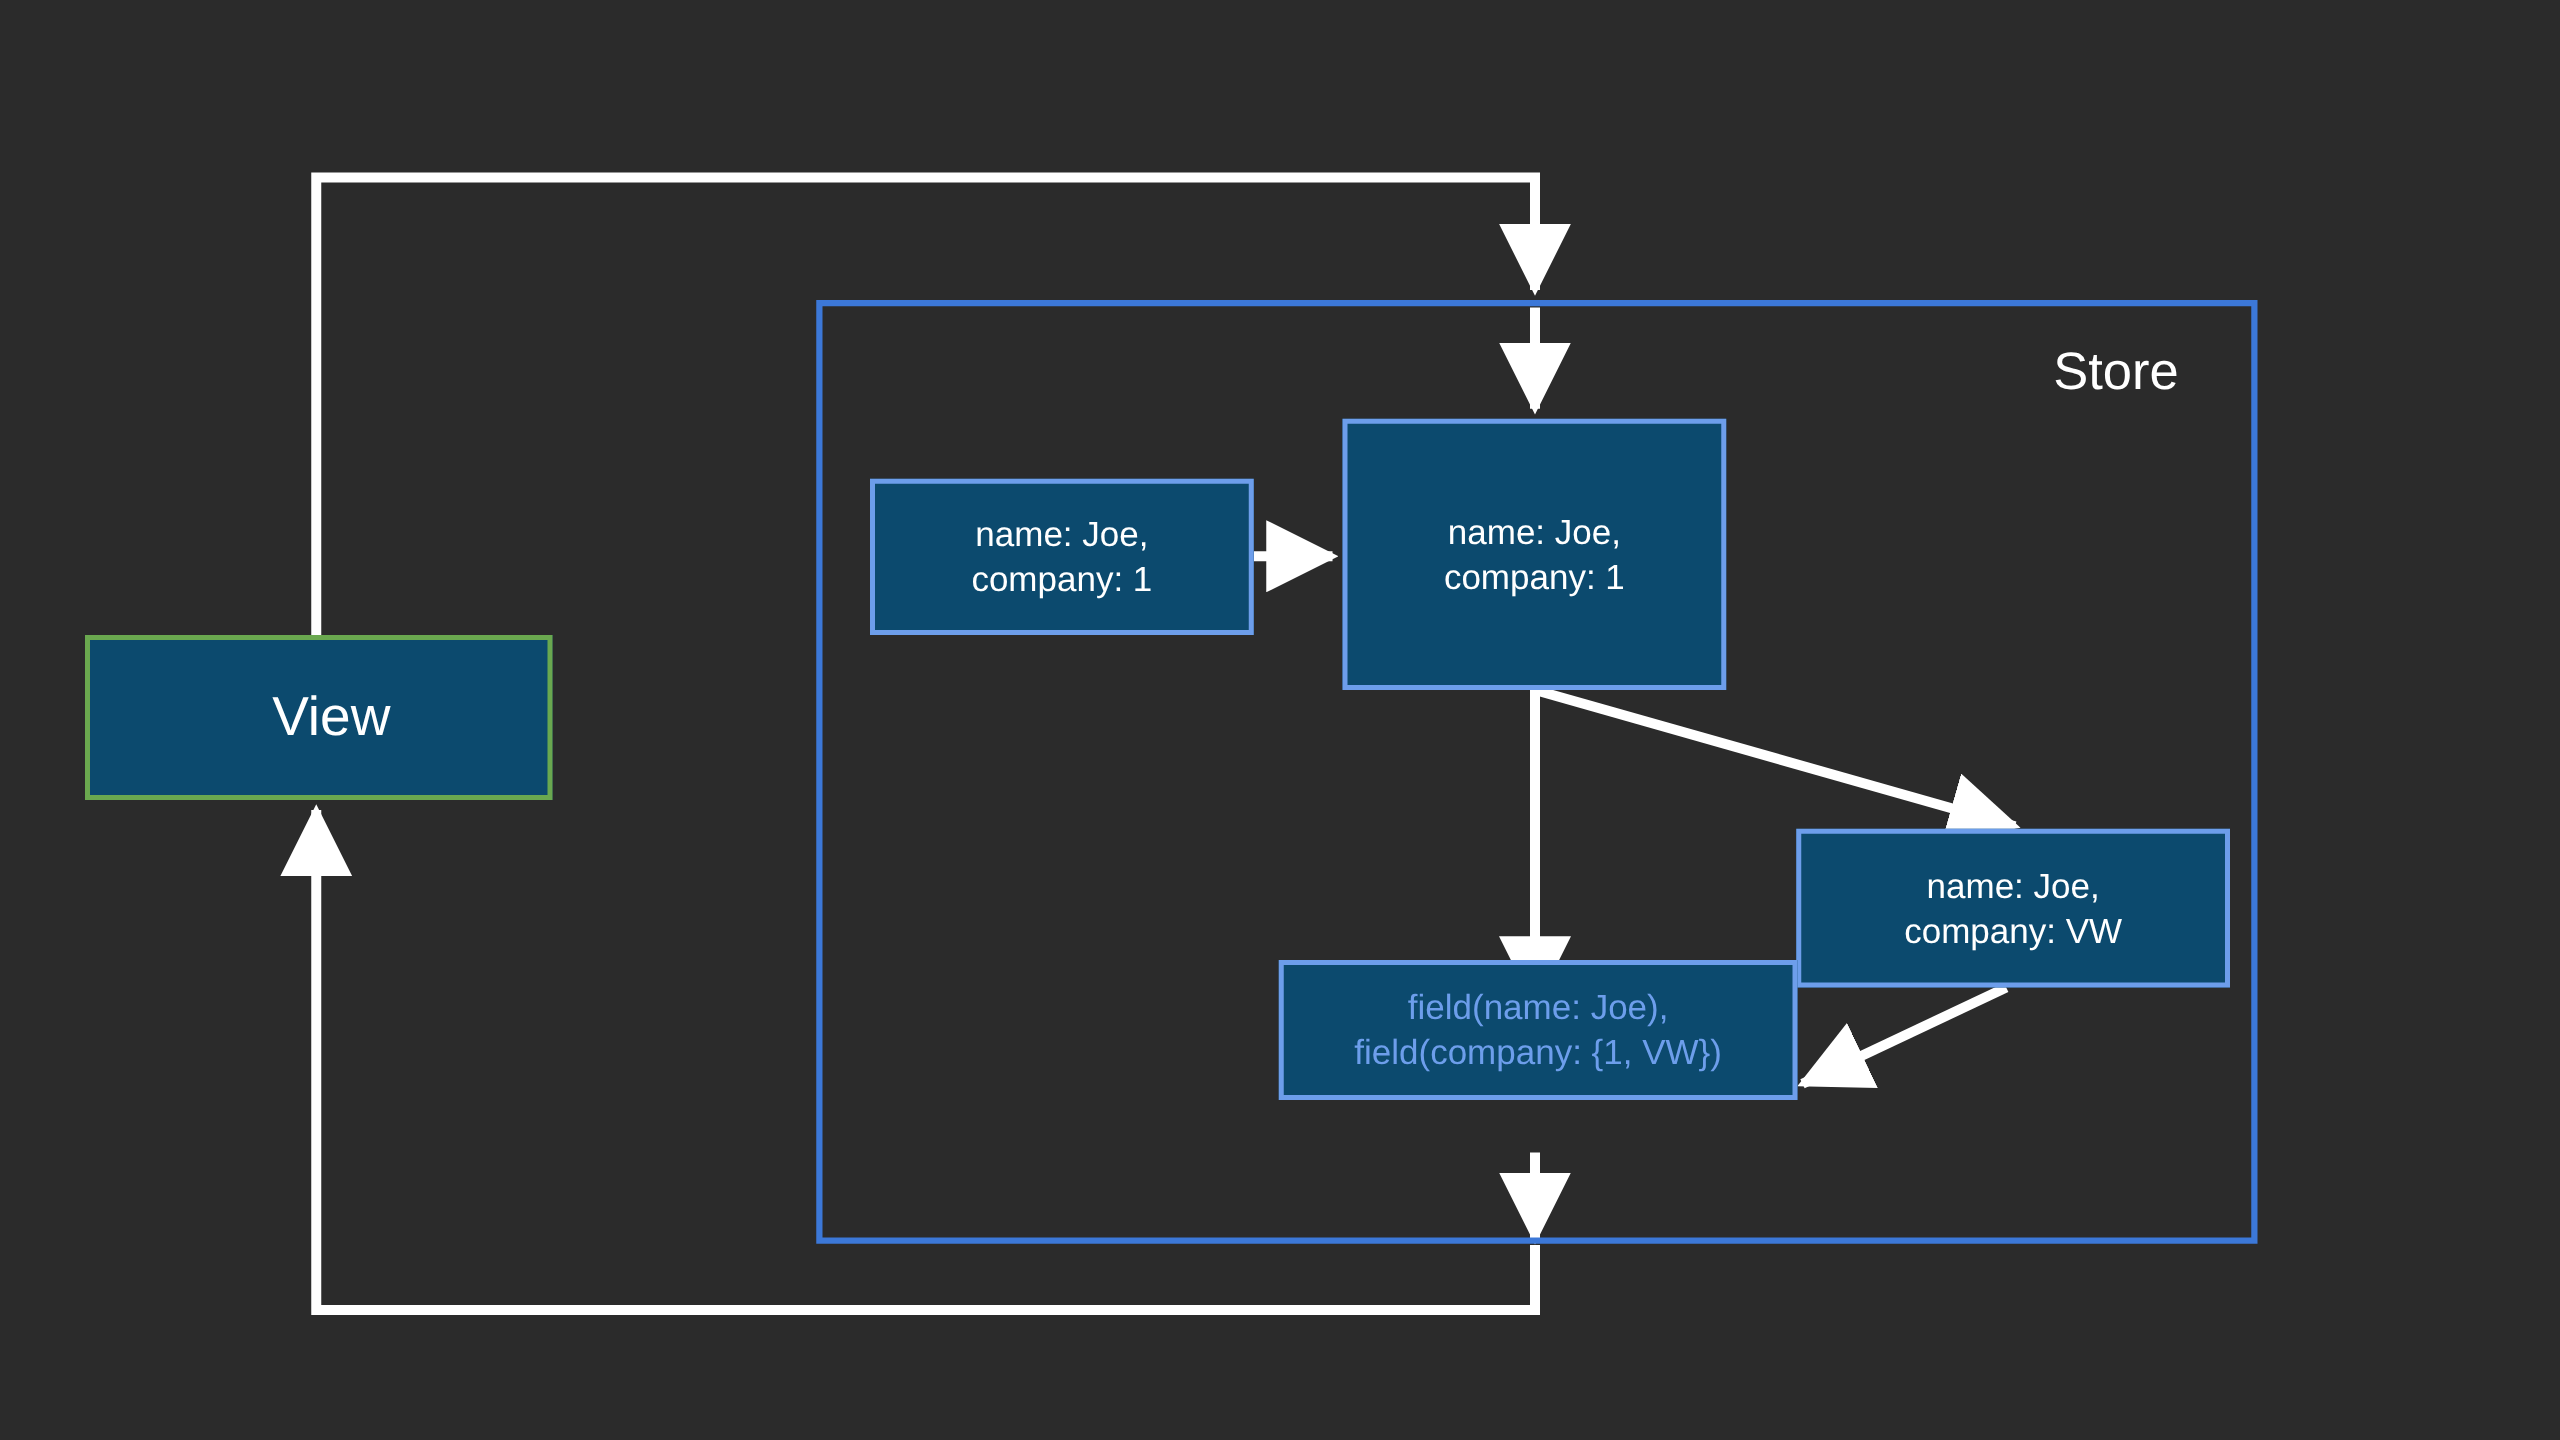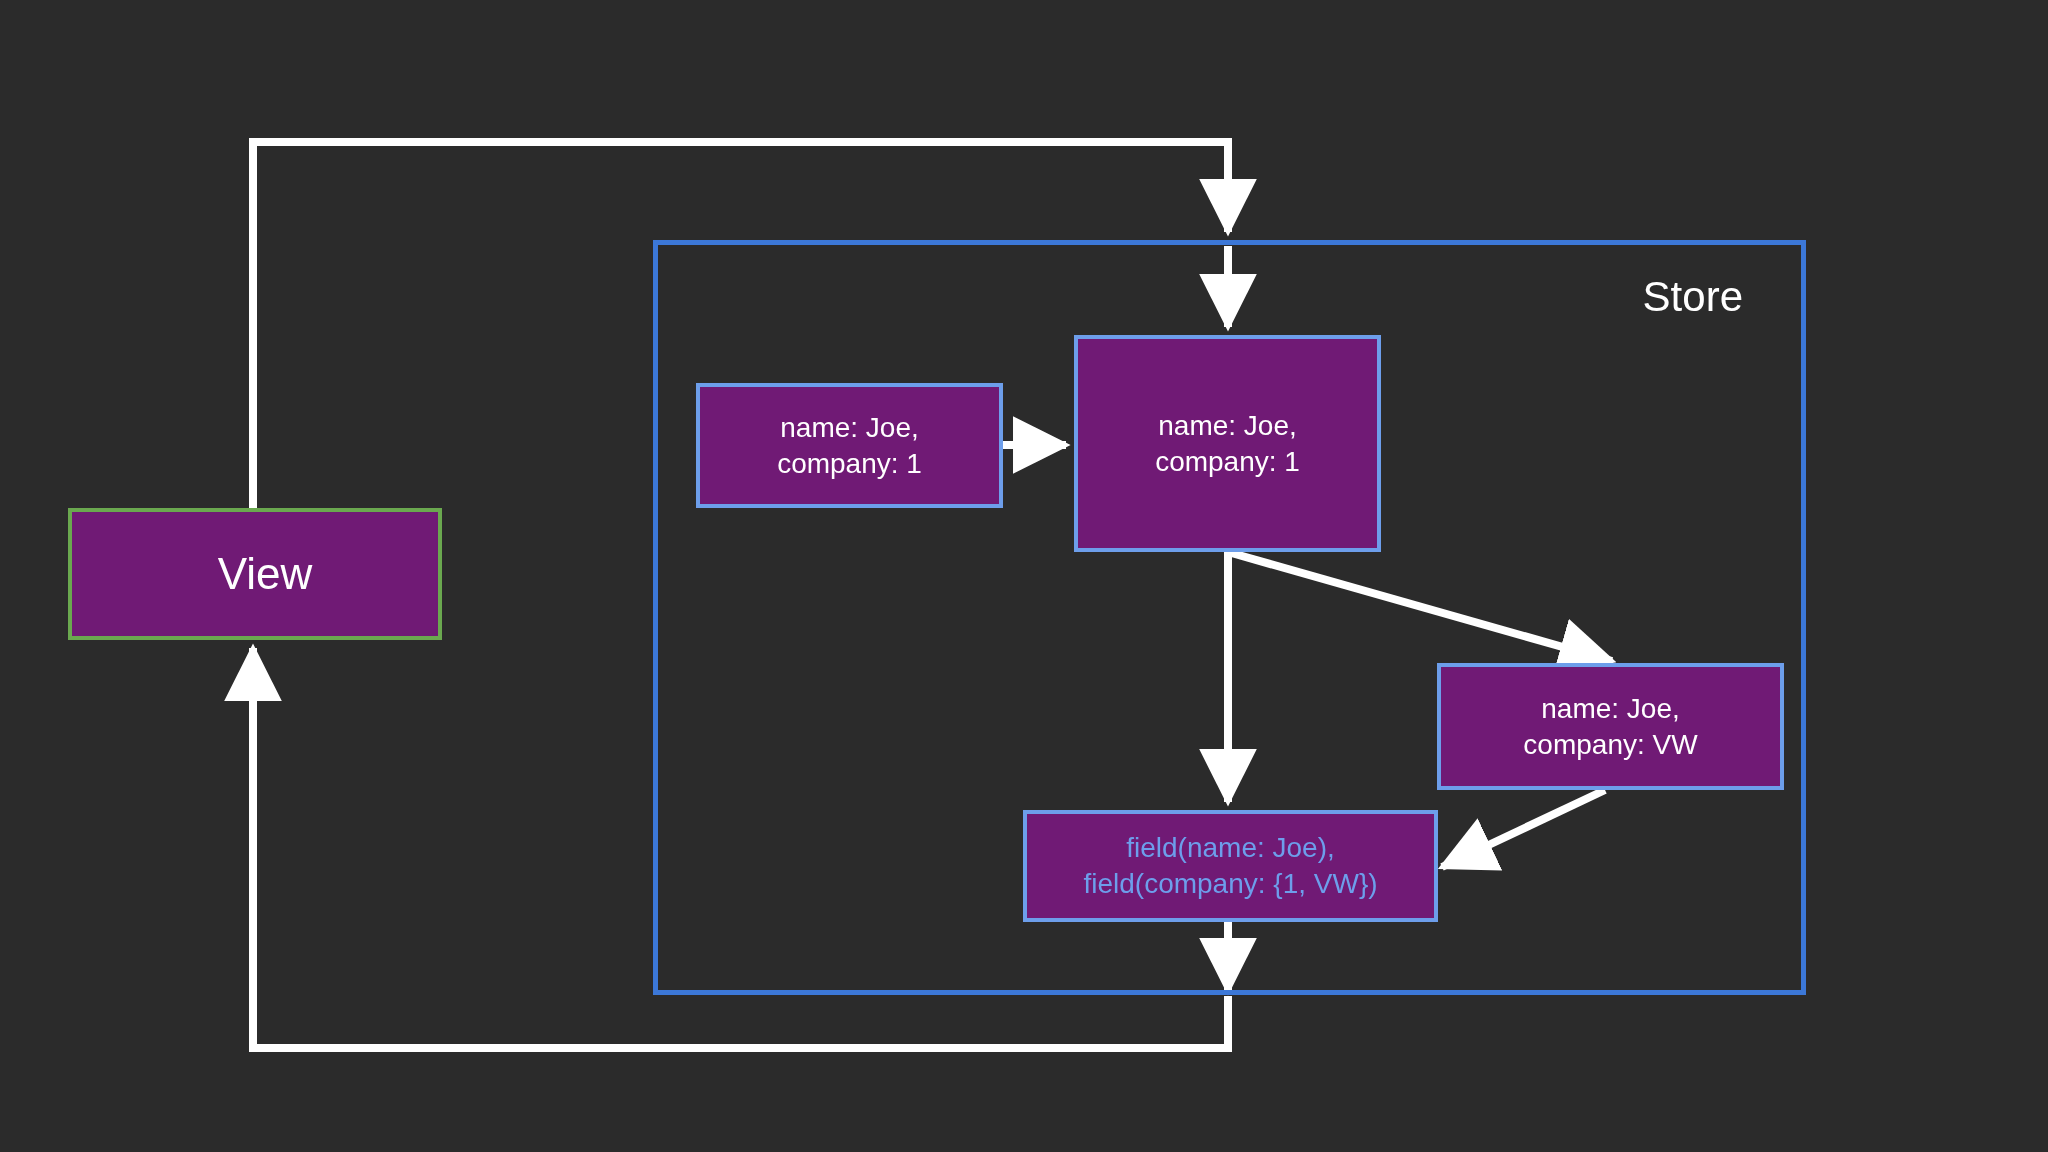--- a/index.html
+++ b/index.html
@@ -29,21 +29,21 @@
     pointer-events: none;
   }
 
   .node {
     position: absolute;
     box-sizing: border-box;
     display: flex;
     align-items: center;
     justify-content: center;
     text-align: center;
-    background: #701a75;
+    background: #0c4a6e;
     line-height: 1.28;
     white-space: pre-line;
   }
 
   
   #view-node {
     left: 68px;
     top: 508px;
     width: 374px;
     height: 132px;
@@ -92,21 +92,21 @@
     height: 217px;
   }
   #node-updated {
     left: 1437px;
     top: 663px;
     width: 347px;
     height: 127px;
   }
   #node-fields {
     left: 1023px;
-    top: 810px;
+    top: 768px;
     width: 415px;
     height: 112px;
     color: #6d9eeb;
     font-size: 28px;
   }
 </style>
 </head>
 <body>
 
 <div id="canvas">

